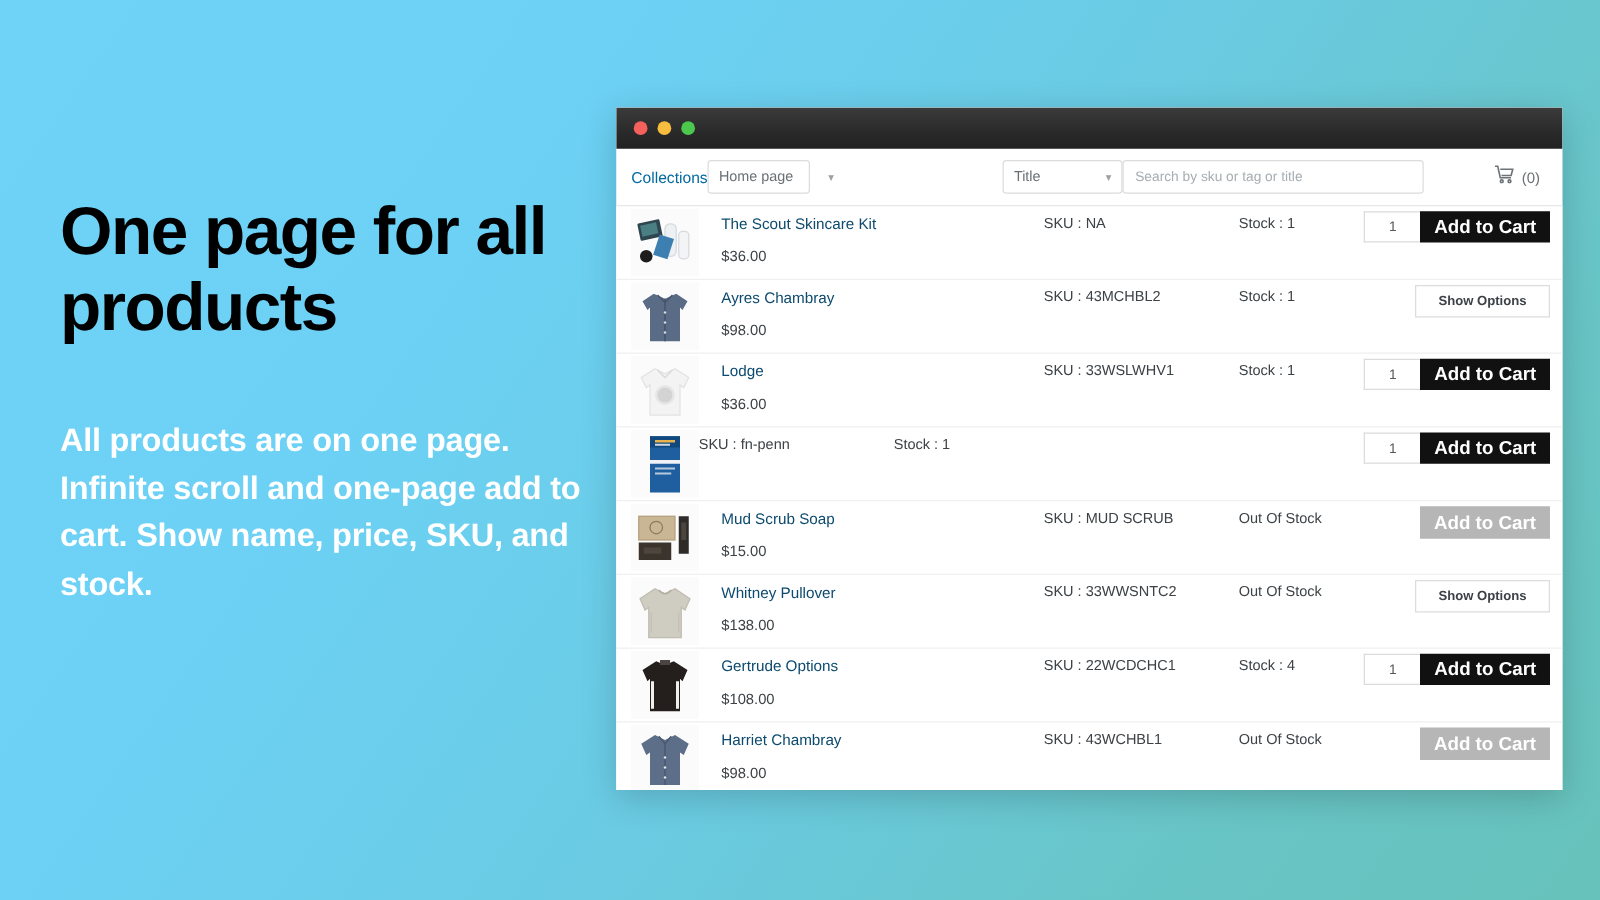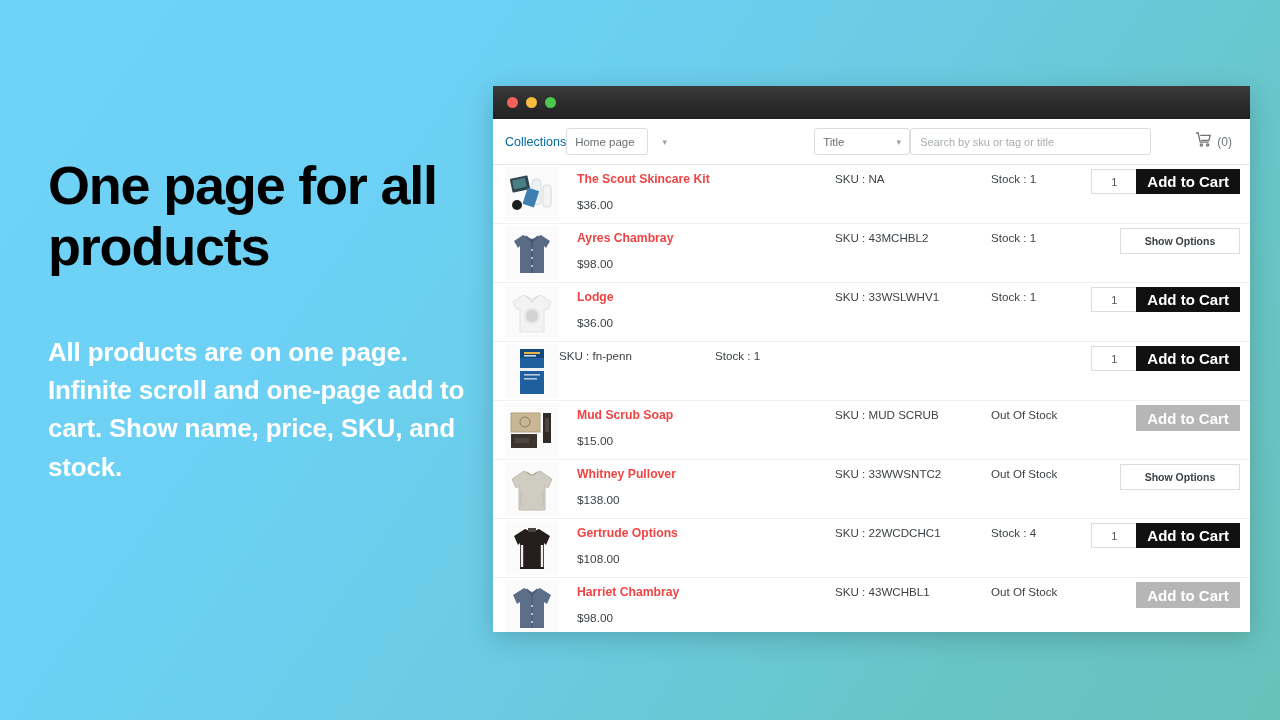--- a/index.html
+++ b/index.html
@@ -86,21 +86,21 @@
     color: #6a6f73;
     gap: 20px;
     white-space: nowrap;
   }
   .select-box .caret {
     font-size: 9px;
     color: #9aa0a4;
     margin-left: auto;
     padding-left: 8px;
   }
-  .sort-select { width: 96px; margin-left: 12px; }
+  .sort-select { width: 96px; margin-left: 0; }
   .spacer-a { width: 154px; }
   .search-field {
     width: 241px; height: 27px;
     border: 1px solid #dcdcdc;
     border-radius: 3px;
     background: #fff;
     font-size: 11px;
     color: #9aa0a4;
     padding: 0 9px;
     font-family: "Liberation Sans", sans-serif;
@@ -137,24 +137,23 @@
   }
   .thumb svg { display: block; width: 100%; height: 100%; }
 
   .info {
     width: 276px;
     padding-left: 18px;
     padding-top: 7px;
   }
   .p-name {
     font-size: 12.2px;
-    color: #ef4444;
+    color: #0c4a6e;
     line-height: 1.2;
     white-space: nowrap;
-    font-weight: bold;
   }
   .p-price {
     font-size: 11.8px;
     color: #3d4246;
     margin-top: 11px;
   }
   .p-sku {
     width: 128px;
     padding-top: 7px;
     font-size: 11.6px;
@@ -201,21 +200,21 @@
     white-space: nowrap;
   }
   .btn-cart.disabled {
     background: #b6b6b6;
     color: #ffffff;
     width: 104px;
     height: 26px;
     cursor: default;
   }
   .btn-options {
-    width: 120px; height: 26px;
+    width: 108px; height: 26px;
     background: #ffffff;
     border: 1px solid #dcdcdc;
     font-size: 10.5px;
     font-weight: bold;
     color: #3d4246;
     cursor: pointer;
     font-family: "Liberation Sans", sans-serif;
     white-space: nowrap;
   }
 </style>

